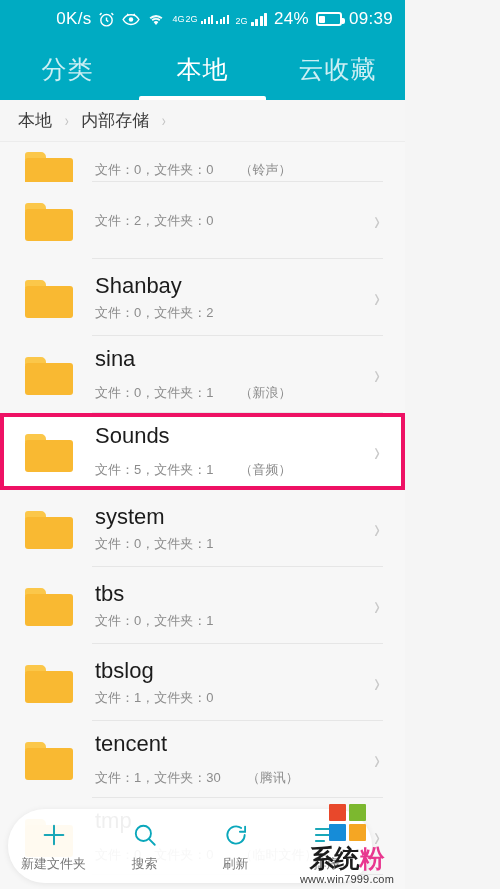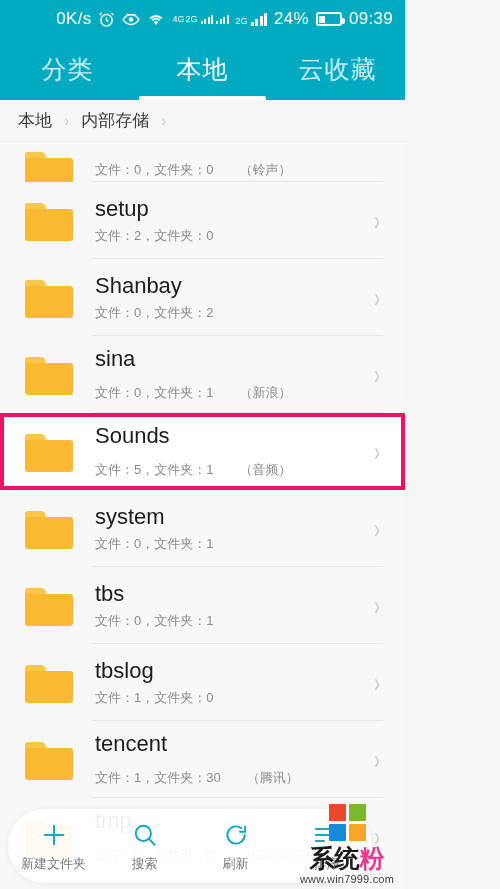--- a/index.html
+++ b/index.html
@@ -366,21 +366,20 @@
       <span class="chev"></span>
       <span class="sep"></span>
     </div>
 
     <div class="row">
       <div class="folder-ico">
           <span class="tab-t"></span>
           <span class="body"></span>
         </div>
       <div class="row-text">
-        <div class="row-name">setup</div>
         <div class="row-meta">
           <span>文件：</span>
             <span>2</span>
             <span>，文件夹：</span>
             <span>0</span>
           <span class="alias"></span>
         </div>
       </div>
       <span class="chev">›</span>
       <span class="sep"></span>

